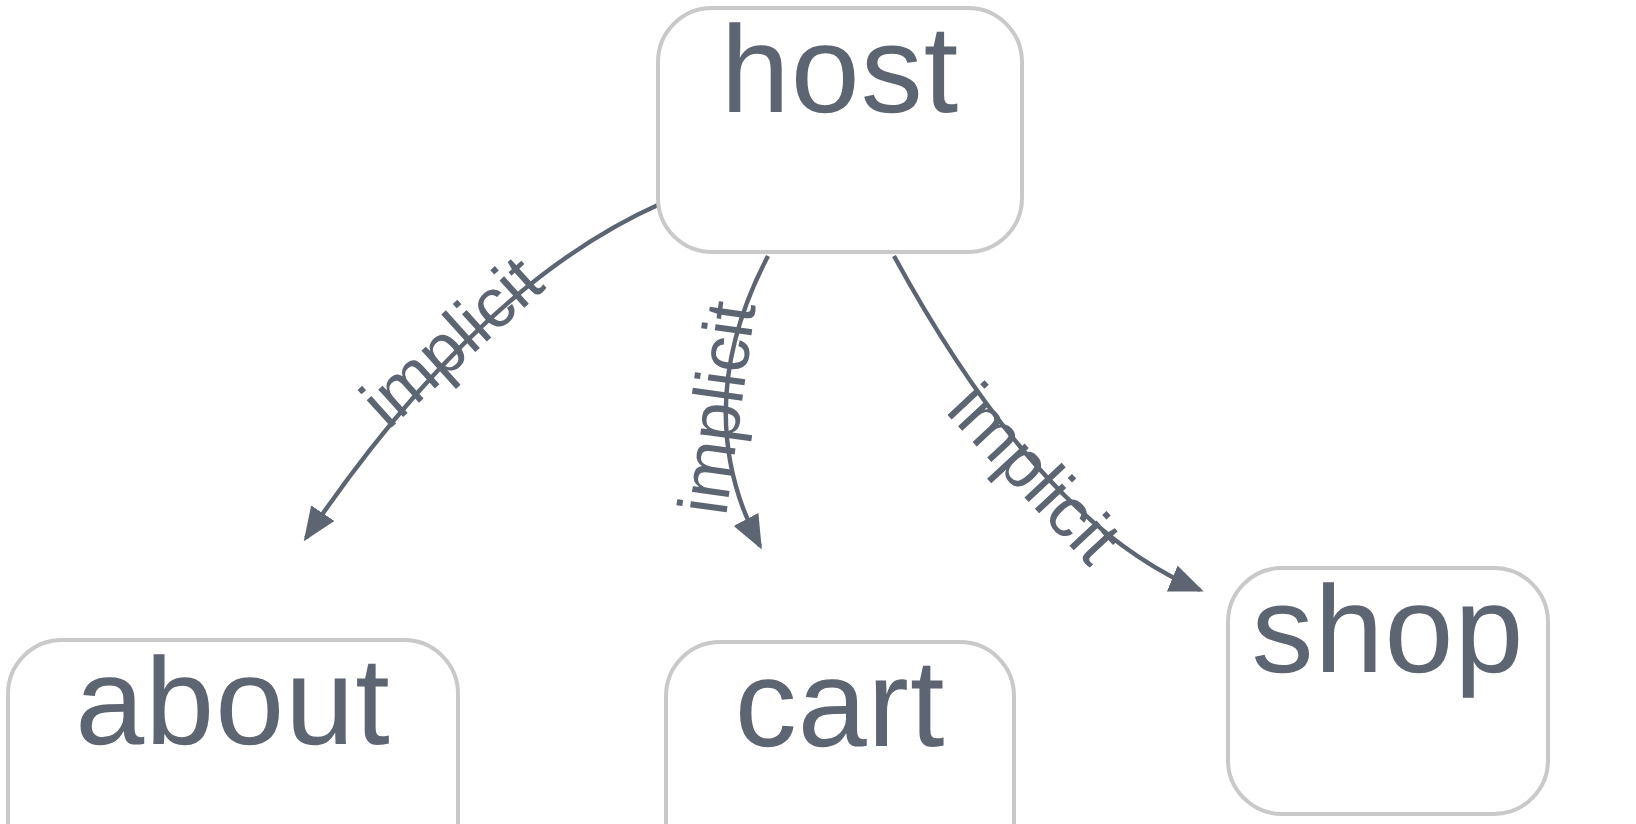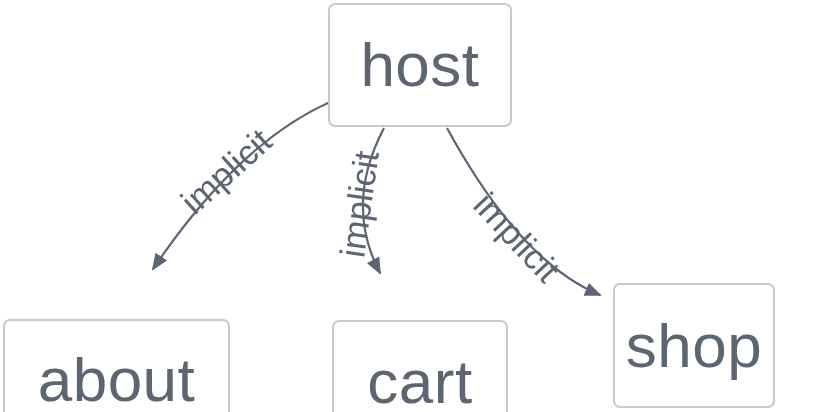--- a/index.html
+++ b/index.html
@@ -25,23 +25,23 @@
   .edge-path {
     fill: none;
     stroke: var(--edge-color, #5d6472);
     stroke-width: 2.2;
   }
   .node {
     position: absolute;
     box-sizing: border-box;
     background: var(--node-bg, #ffffff);
     border: 2px solid var(--node-border, #c9c9c9);
-    border-radius: 7px;
+    border-radius: 28px;
     display: flex;
-    align-items: center;
+    align-items: flex-start;
     justify-content: center;
     color: var(--node-text, #5d6472);
     font-size: 62px;
     line-height: 1;
     letter-spacing: 0.5px;
   }
   .node-host  { left: 328px; top: 3px;   width: 184px; height: 124px; }
   .node-about { left: 3px;   top: 287px; width: 227px; height: 121px; margin-top: 32px; }
   .node-cart  { left: 332px; top: 284px; width: 176px; height: 124px; margin-top: 36px; }
   .node-shop  { left: 613px; top: 283px; width: 162px; height: 125px; }

